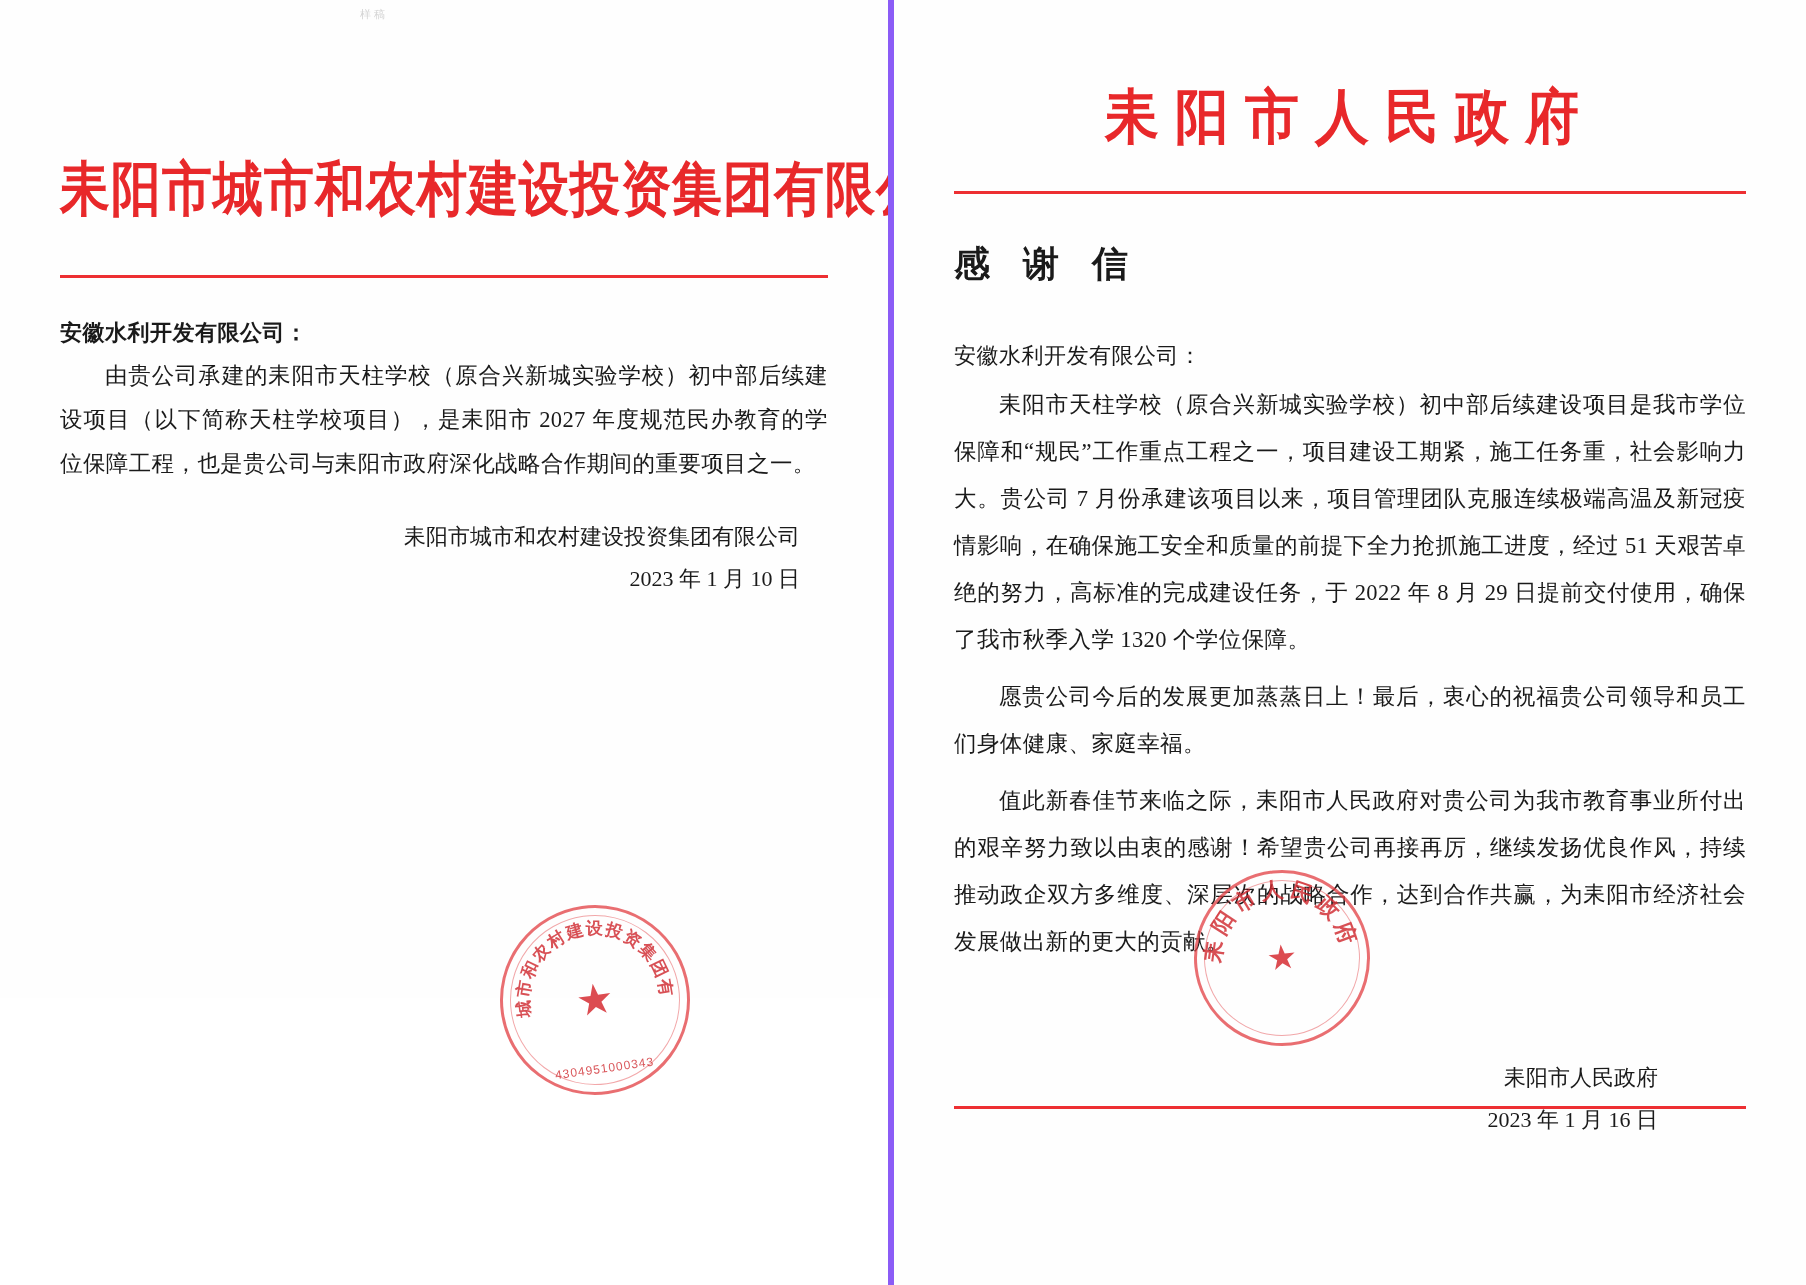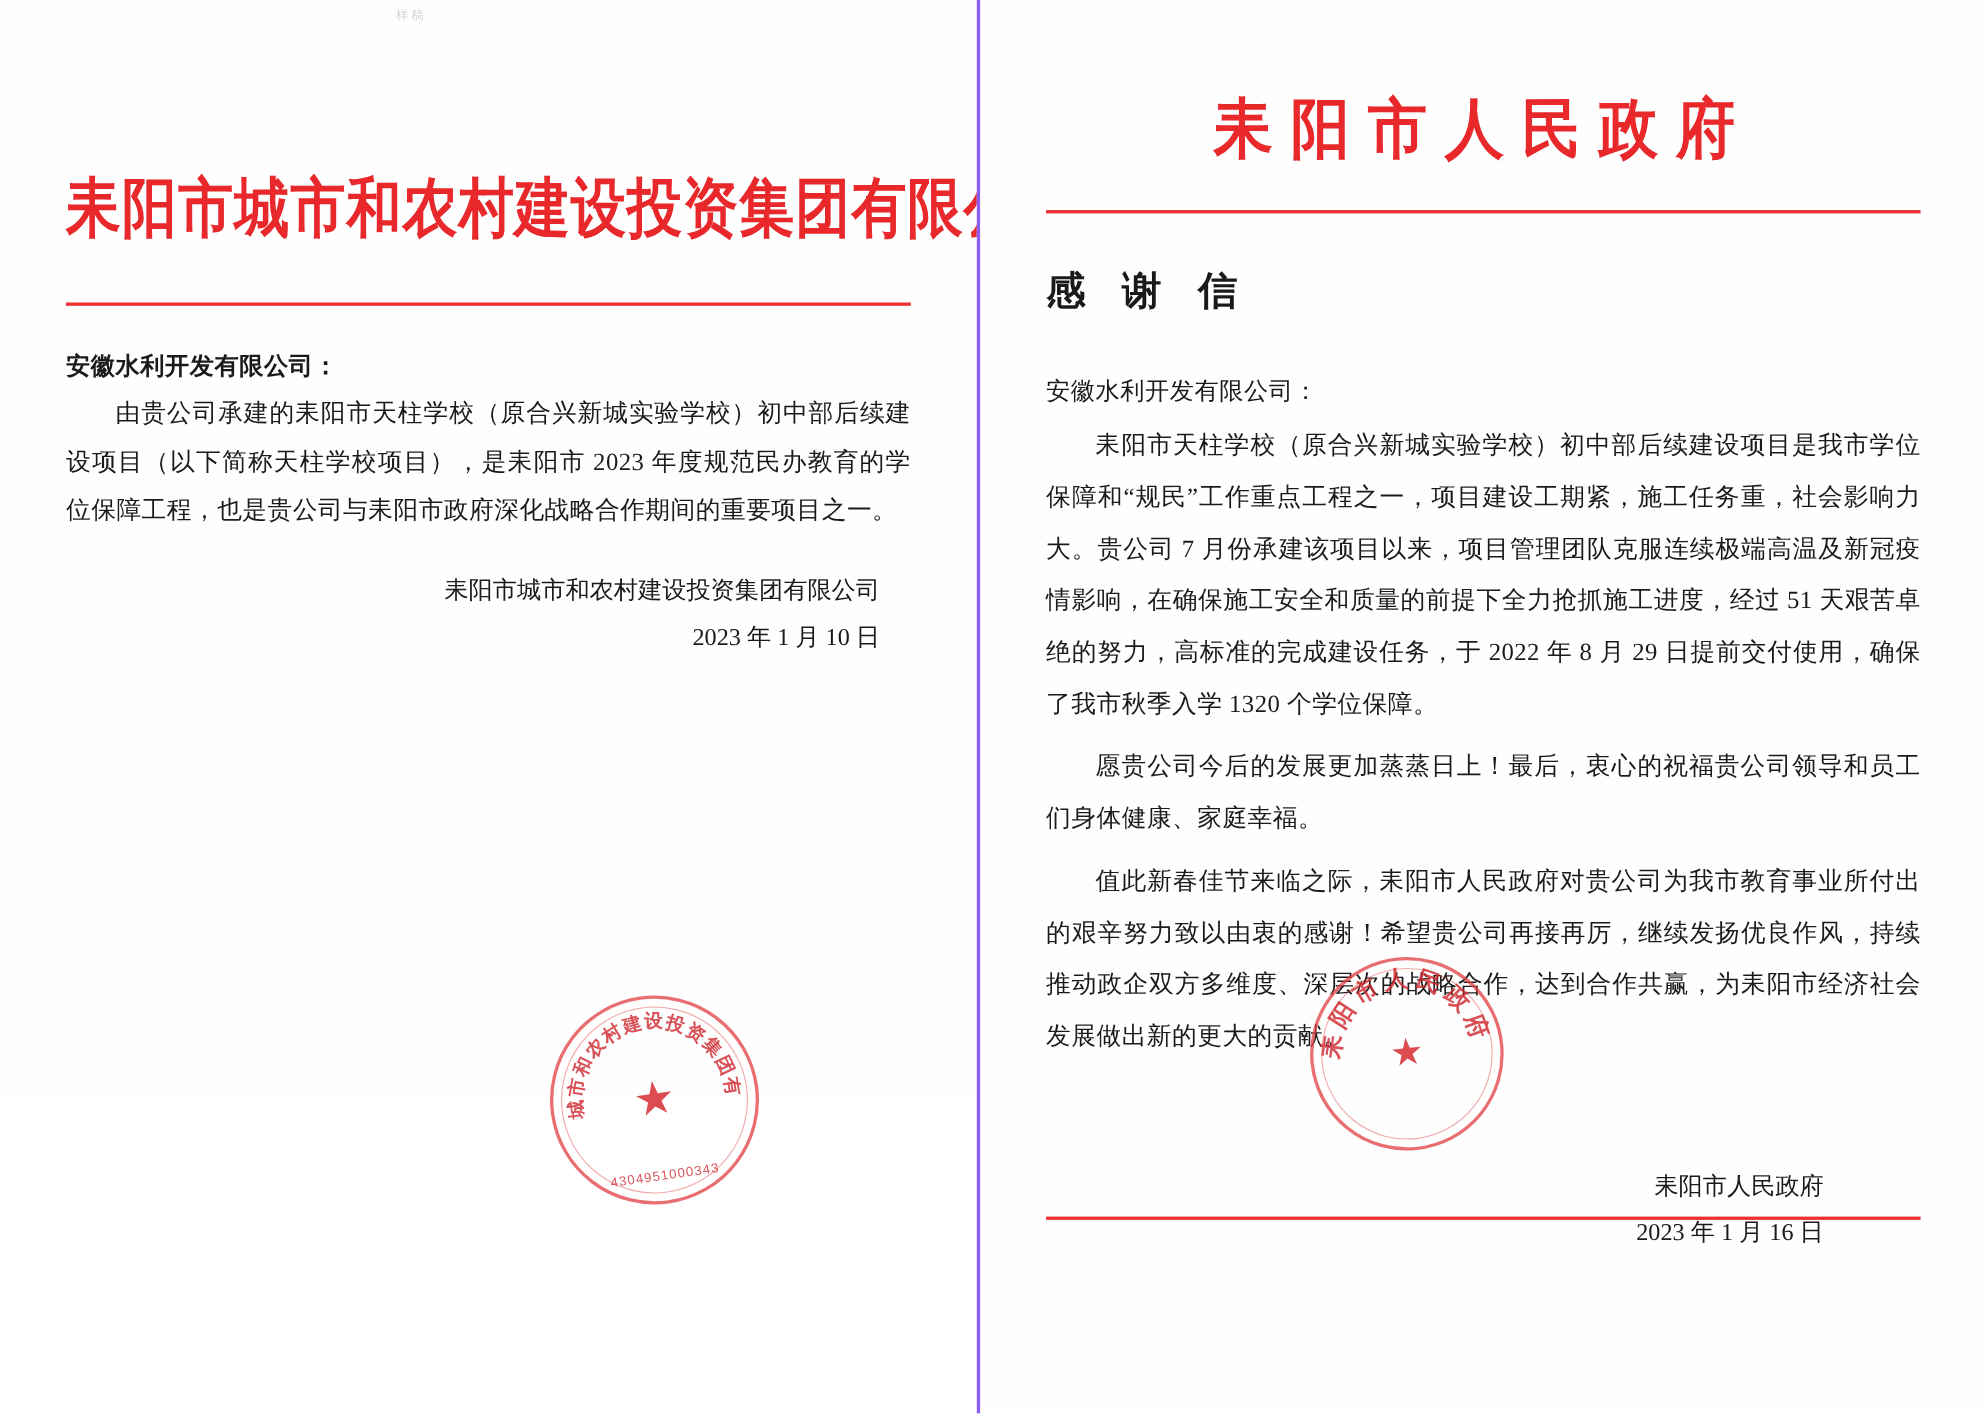--- a/index.html
+++ b/index.html
@@ -31,21 +31,21 @@
     width: 888px;
     height: 998px;
     padding: 0 60px;
     box-sizing: border-box;
   }
   .letter-right {
     width: 918px;
     height: 1285px;
     padding: 0 60px;
     box-sizing: border-box;
-    border-left: 3px solid #8b5cf6;
+    border-left: 6px solid #8b5cf6;
   }
 
   .letterhead {
     text-align: center;
     color: #e8282a;
     font-family: "Liberation Serif", serif;
     font-weight: bold;
     letter-spacing: 1px;
     white-space: nowrap;
   }
@@ -205,21 +205,21 @@
 
     <div class="corner-scribble">样 稿</div>
 
     <div class="letterhead letterhead-left">耒阳市城市和农村建设投资集团有限公司</div>
 
     <hr class="rule rule-left">
 
 
     <div class="addressee">安徽水利开发有限公司：</div>
 
-    <p class="body-par">由贵公司承建的耒阳市天柱学校（原合兴新城实验学校）初中部后续建设项目（以下简称天柱学校项目），是耒阳市 2023 年度规范民办教育的学位保障工程，也是贵公司与耒阳市政府深化战略合作期间的重要项目之一。</p>
+    <p class="body-par">由贵公司承建的耒阳市天柱学校（原合兴新城实验学校）初中部后续建设项目（以下简称天柱学校项目），是耒阳市 2027 年度规范民办教育的学位保障工程，也是贵公司与耒阳市政府深化战略合作期间的重要项目之一。</p>
 
     <div class="signature signature-left">
       <span class="sig-line">耒阳市城市和农村建设投资集团有限公司</span>
       <span class="sig-line">2023 年 1 月 10 日</span>
     </div>
 
     <div class="seal seal-left">
       <div class="ring"></div>
       <div class="curved">
         <svg viewBox="0 0 184 184">

